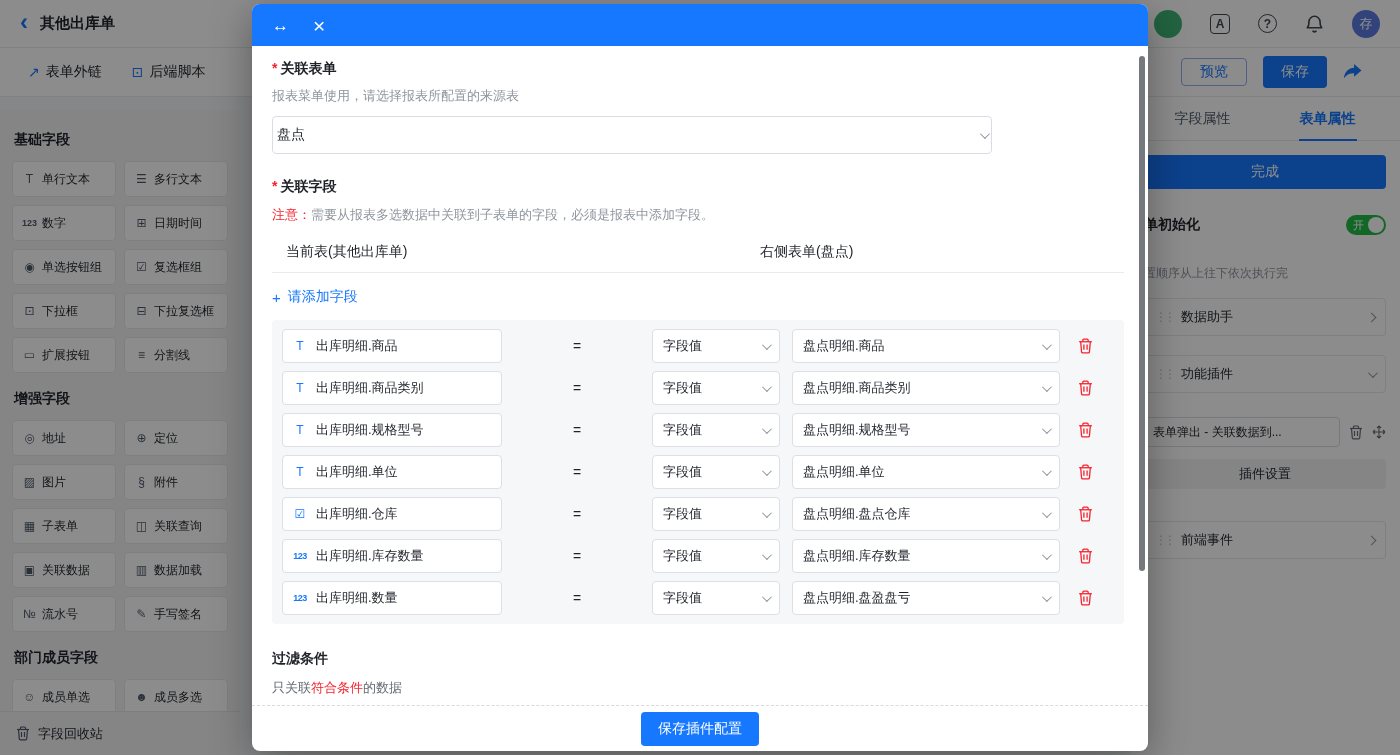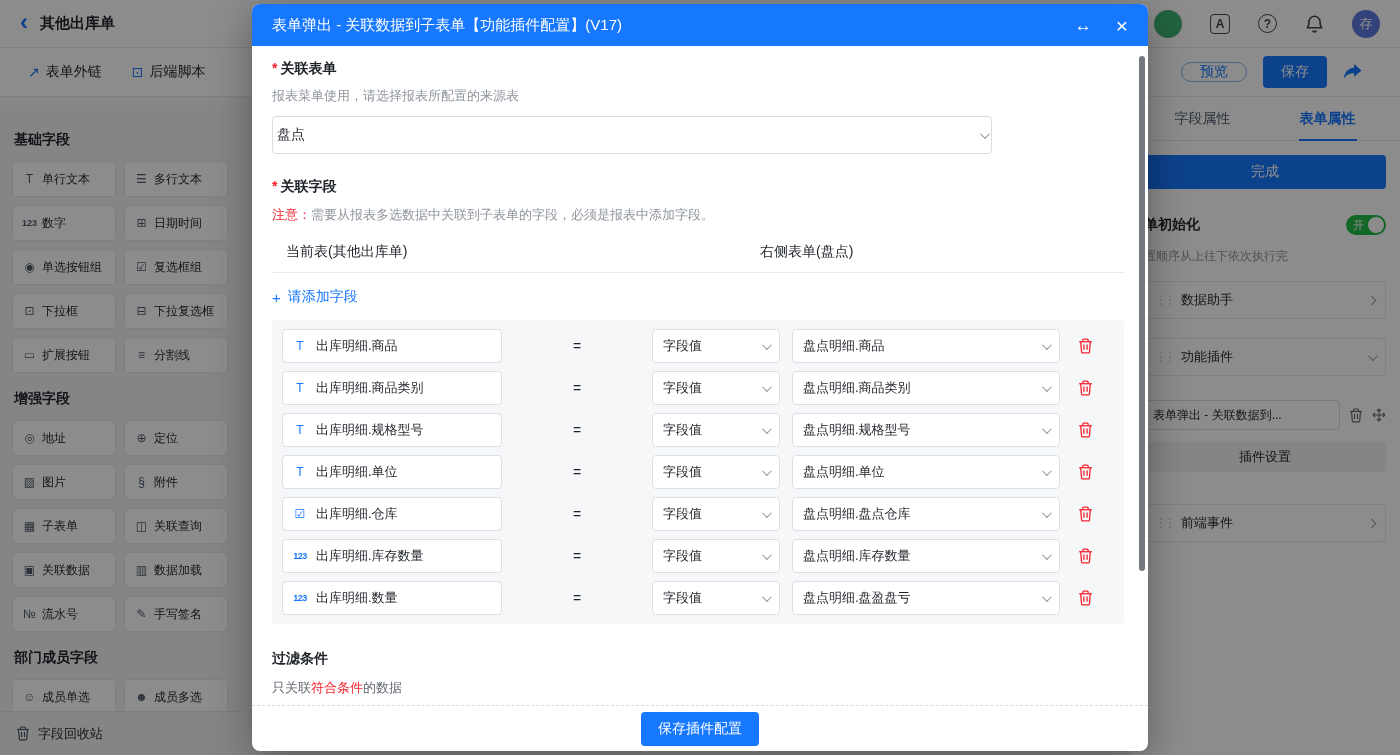--- a/index.html
+++ b/index.html
@@ -17,21 +17,21 @@
   .avatar.user { background:#5b7be0; }
   .translate-box { width:20px; height:20px; border:1.6px solid #41464f; border-radius:4px; font-size:12px; font-weight:700; display:flex; align-items:center; justify-content:center; color:#41464f; }
   .help-circle { width:19px; height:19px; border:1.6px solid #41464f; border-radius:50%; font-size:12px; font-weight:700; display:flex; align-items:center; justify-content:center; color:#41464f; }
 
   
   .toolbar { position:absolute; top:48px; left:0; right:0; height:49px; background:#fff; border-bottom:1px solid #e8eaed; display:flex; align-items:center; z-index:1; }
   .toolbar-tabs { display:flex; align-items:center; gap:30px; padding-left:28px; }
   .tb-tab { display:flex; align-items:center; gap:6px; font-size:14px; color:#1f2329; cursor:pointer; }
   .tb-icon { color:#1677ff; font-size:14px; }
   .toolbar-actions { position:absolute; right:38px; display:flex; align-items:center; gap:16px; }
-  .btn-preview { height:20px; padding:0 18px; border:1px solid #8fb3f5; color:#1677ff; background:#fff; border-radius:15px; font-size:14px; cursor:pointer;text-align:right; }
+  .btn-preview { height:28px; padding:0 18px; border:1px solid #8fb3f5; color:#1677ff; background:#fff; border-radius:4px; font-size:14px; cursor:pointer;text-align:right; }
   .btn-save { height:32px; padding:0 18px; background:#1677ff; color:#fff; border-radius:4px; font-size:14px; border:none; cursor:pointer; }
   .share-icon { display:flex; cursor:pointer; }
 
   
   .sidebar { position:absolute; left:0; top:110px; bottom:0; width:240px; background:#f2f3f5; padding:4px 12px 50px; overflow:hidden; z-index:1; }
   .fld-group-title { font-size:14px; font-weight:700; margin:17px 0 12px 2px; }
   .fld-grid { display:grid; grid-template-columns:1fr 1fr; gap:8px; }
   .fld-item { height:36px; background:#fff; border:1px solid #e6e8eb; border-radius:4px; display:flex; align-items:center; padding:0 4px 0 8px; cursor:grab; overflow:hidden; }
   .fld-icon { width:17px; color:#4e5969; font-size:12px; margin-right:4px; text-align:center; flex:none; }
   .fld-label { font-size:12px; white-space:nowrap; }
@@ -42,21 +42,21 @@
   .rp-tabs { height:44px; display:flex; border-bottom:1px solid #e8eaed; margin:0 -14px; padding:0 10px; }
   .rp-tab { flex:1; display:flex; align-items:center; justify-content:center; font-size:14px; color:#4e5969; position:relative; cursor:pointer; }
   .rp-tab.active { color:#1677ff; font-weight:600; }
   .rp-tab.active::after { content:""; position:absolute; bottom:-1px; left:50%; transform:translateX(-50%); width:58px; height:2px; background:#1677ff; }
   .btn-done { margin-top:14px; width:100%; height:34px; background:#1677ff; color:#fff; border:none; border-radius:4px; font-size:14px; cursor:pointer; }
   .rp-row-init { margin-top:26px; display:flex; align-items:center; justify-content:space-between; }
   .rp-init-title { font-weight:700; font-size:14px; }
   .toggle { position:relative; width:40px; height:20px; border-radius:10px; background:#21ba45; cursor:pointer; flex:none; }
   .toggle .t-label { position:absolute; left:7px; top:50%; transform:translateY(-50%); color:#fff; font-size:11px; }
   .toggle .t-knob { position:absolute; right:2px; top:2px; width:16px; height:16px; border-radius:50%; background:#fff; }
-  .rp-desc { margin-top:13px; color:#8f959e; font-size:12px; white-space:nowrap; }
+  .rp-desc { margin-top:30px; color:#8f959e; font-size:12px; white-space:nowrap; }
   .rp-card { margin-top:16px; height:38px; border:1px solid #e6e8eb; border-radius:4px; display:flex; align-items:center; padding:0 10px; gap:8px; cursor:pointer; background:#fff; }
   .rp-card .drag { color:#c2c6cc; font-size:12px; letter-spacing:-3px; }
   .rp-card-label { flex:1; font-size:13px; }
   .chev { width:7px; height:7px; border-right:1.5px solid #8f959e; border-bottom:1.5px solid #8f959e; flex:none; }
   .chev.right { transform:rotate(-45deg); }
   .chev.down { transform:rotate(45deg) translateY(-2px); }
   .rp-plugin-row { margin-top:24px; display:flex; align-items:center; gap:9px; }
   .rp-plugin-input { flex:1; height:30px; border:1px solid #d9dce3; border-radius:4px; display:flex; align-items:center; padding:0 8px; font-size:12px; white-space:nowrap; overflow:hidden; cursor:pointer; }
   .rp-icon-btn { display:flex; cursor:pointer; flex:none; }
   .btn-plugin-settings { margin-top:12px; width:100%; height:30px; background:#f2f3f5; border:none; border-radius:4px; font-size:13px; color:#1f2329; cursor:pointer; }
@@ -313,21 +313,20 @@
     <span class="drag">⋮⋮</span>
     <span class="rp-card-label">前端事件</span>
     <span class="chev right"></span>
   </div>
 </aside>
 
 <div class="overlay"></div>
 
 <div class="modal">
   <div class="modal-header">
-    <span class="modal-title">表单弹出 - 关联数据到子表单【功能插件配置】(V17)</span>
     <span class="hdr-icons">
       <span class="hdr-icon">↔</span>
       <span class="hdr-icon close">×</span>
     </span>
   </div>
 
   <div class="modal-body">
     <div class="field-label">
       <span class="req">*</span>
       <span>关联表单</span>

